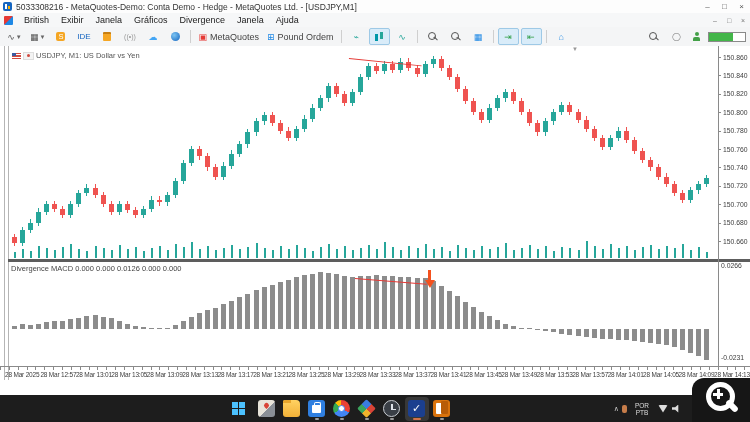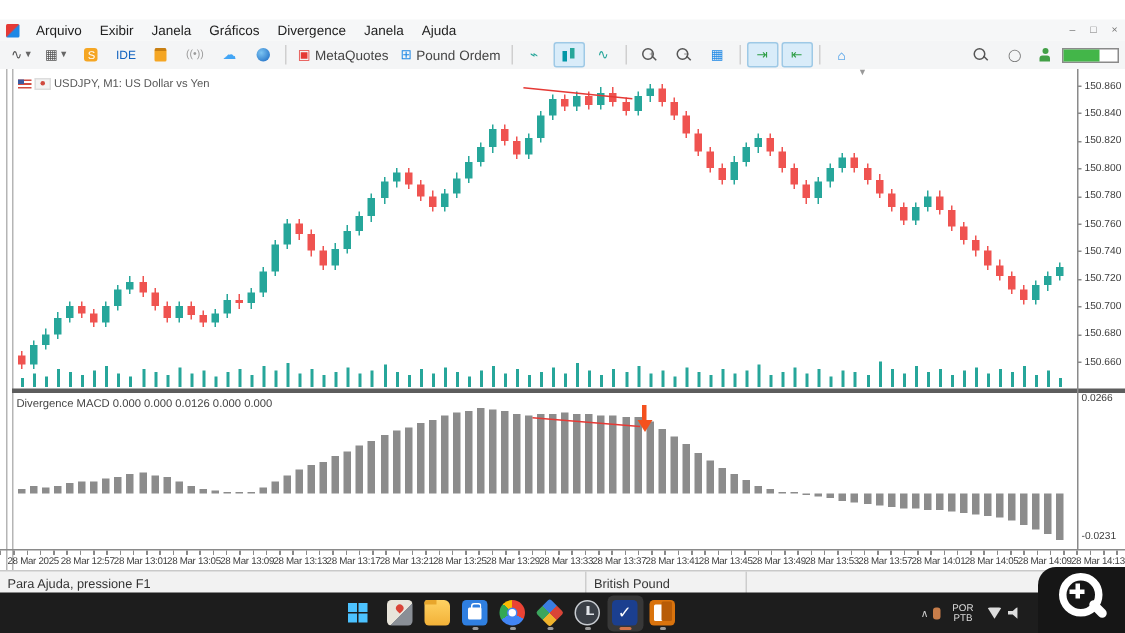--- a/index.html
+++ b/index.html
@@ -97,25 +97,34 @@
   .wifi{width:10px;height:8px;background:#ddd;clip-path:polygon(50% 100%,0 0,100% 0);border-radius:2px;margin:0 4px;}
   .spk{width:9px;height:8px;background:#ddd;clip-path:polygon(0 35%,35% 35%,70% 0,70% 100%,35% 65%,0 65%);margin-right:5px;}
   .mic{width:5px;height:8px;background:#c77d4a;border-radius:2px;margin:0 3px;}
   .chev{font-size:7px;color:#ccc;}
 </style>
 </head>
 <body>
 
 <div id="app">
 
+  <div id="titlebar">
+    <span id="mt-logo"></span>
+    <span>5033308216 - MetaQuotes-Demo: Conta Demo - Hedge - MetaQuotes Ltd. - [USDJPY,M1]</span>
+    <span class="winctl">
+      <span>–</span>
+      <span>□</span>
+      <span>×</span>
+    </span>
+  </div>
 
   <div id="menubar">
     <span id="menu-app-icon"></span>
     <span id="menu-items" style="display:flex;">
-        <span class="mi">Arquivo</span>
+        <span class="mi">British</span>
         <span class="mi">Exibir</span>
         <span class="mi">Janela</span>
         <span class="mi">Gráficos</span>
         <span class="mi">Divergence</span>
         <span class="mi">Janela</span>
         <span class="mi">Ajuda</span>
       </span>
     <span class="winctl-sm">
       <span>–</span>
       <span>□</span>
@@ -605,32 +614,20 @@
         <span class="tlab" style="left: 501.3px;">28 Mar 13:49</span>
         <span class="tlab" style="left: 536.75px;">28 Mar 13:53</span>
         <span class="tlab" style="left: 572.2px;">28 Mar 13:57</span>
         <span class="tlab" style="left: 607.65px;">28 Mar 14:01</span>
         <span class="tlab" style="left: 643.1px;">28 Mar 14:05</span>
         <span class="tlab" style="left: 678.55px;">28 Mar 14:09</span>
         <span class="tlab" style="left: 714px;">28 Mar 14:13</span>
       </div>
   </div>
 
-  <div id="statusbar">
-    <span class="cell" id="sb-help">Para Ajuda, pressione F1</span>
-    <span class="cell" id="sb-symbol">British Pound</span>
-    <span class="cell" id="sb-rest">
-      <span class="sigbars">
-        <i style="height:3px;"></i>
-          <i style="height:5px;"></i>
-          <i style="height:7px;"></i>
-      </span>
-      <span>220</span>
-    </span>
-  </div>
 
   <div id="taskbar">
     <div id="tb-center">
       <span id="start-btn">
           <b></b>
           <b></b>
           <b></b>
           <b></b>
         </span>
       <span class="app">

